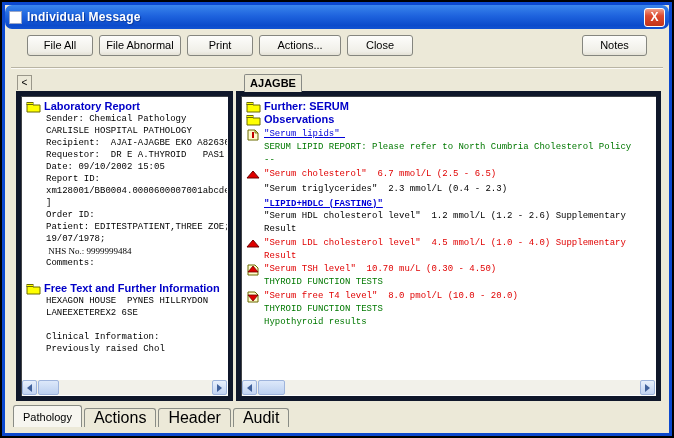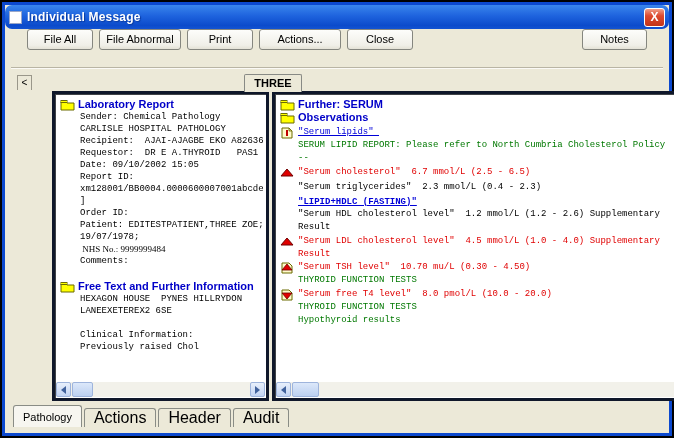--- a/index.html
+++ b/index.html
@@ -11,30 +11,30 @@
   .titlebar{position:absolute;left:0;top:0;right:0;height:24px;
     background:linear-gradient(to bottom,#3A86EC 0%,#1E63DE 45%,#0C4BCB 85%,#1253D2 100%);
     display:flex;align-items:center;padding:0 4px;border-radius:7px;}
   .title-icon{width:13px;height:13px;background:#fff;border:1px solid #9aa7c8;margin-right:5px;flex:0 0 auto;}
   .title-text{color:#fff;font-weight:bold;font-size:12px;letter-spacing:.2px;text-shadow:1px 1px 1px #0a3aa0;}
   .close-btn{margin-left:auto;width:21px;height:19px;border:1px solid #fff;border-radius:3px;
     background:linear-gradient(to bottom,#F0A08A 0%,#DD4A30 40%,#C33418 100%);
     color:#fff;font-weight:bold;font-size:12px;line-height:17px;text-align:center;cursor:default;}
 
   
-  .toolbar{position:absolute;left:0;top:24px;right:0;height:20px;display:flex;align-items:center;padding:4px 22px;justify-content:space-between;}
+  .toolbar{position:absolute;left:0;top:24px;right:0;height:20px;display:flex;align-items:center;padding:16px 22px;justify-content:space-between;}
   .btn{height:21px;background:linear-gradient(to bottom,#FDFDFB,#F0EFE8 80%,#E4E2D6);
     border:1px solid #85867F;border-radius:3px;font-size:11px;color:#000;
     display:inline-flex;align-items:center;justify-content:center;margin-right:6px;}
   .btn.w66{width:66px;} .btn.w82{width:82px;}
   .btn.notes{margin-left:auto;margin-right:0;width:65px;}
   .toolbar-divider{position:absolute;left:6px;right:6px;top:62px;border-top:1px solid #B9B5A4;border-bottom:1px solid #FBFAF6;}
 
   
-  .panel{position:absolute;background:#fff;border:3px solid #0f172a;box-shadow:inset 1px 1px 0 #404347;margin-left:36px;}
+  .panel{position:absolute;background:#fff;border:5px solid #0f172a;box-shadow:inset 1px 1px 0 #404347;}
   .left-panel{left:11px;top:86px;width:217px;height:310px;}
   .right-panel{left:231px;top:86px;width:425px;height:310px;}
   .panel-content{position:absolute;inset:1px;bottom:16px;overflow:hidden;padding:3px 0 0 2px;}
 
   .tab-scroll-left{position:absolute;left:12px;top:70px;width:15px;height:15px;background:#ECE9D8;
     border:1px solid #9a978a;border-bottom:none;font-size:10px;color:#000;text-align:center;line-height:14px;}
   .serum-tab{position:absolute;left:239px;top:69px;width:58px;height:18px;background:#ECE9D8;
     border:1px solid #888A85;border-bottom:none;border-top-left-radius:2px;border-top-right-radius:2px;
     font-size:11px;font-weight:bold;color:#000;text-align:center;line-height:17px;z-index:3;}
 
@@ -84,21 +84,21 @@
       <div class="btn w66">File All</div>
       <div class="btn w82">File Abnormal</div>
       <div class="btn w66">Print</div>
       <div class="btn w82">Actions...</div>
       <div class="btn w66">Close</div>
       <div class="btn notes">Notes</div>
     </div>
     <div class="toolbar-divider"></div>
 
     <div class="tab-scroll-left">&lt;</div>
-    <div class="serum-tab">THREE</div>
+    <div class="serum-tab">AJAGBE</div>
 
     <div class="panel left-panel">
       <div class="panel-content" id="left-content">
           <div class="row">
             <span class="icon-slot">
               <svg width="15" height="12">
                 <path d="M1 3 L6 3 L7 4 L14 4 L14 11 L1 11 Z" fill="#FFFF00" stroke="#6b6b00" stroke-width="1"></path>
                 <rect x="1" y="1.5" width="6" height="2" fill="#FFFF00" stroke="#6b6b00" stroke-width="1"></rect>
               </svg>
             </span>

